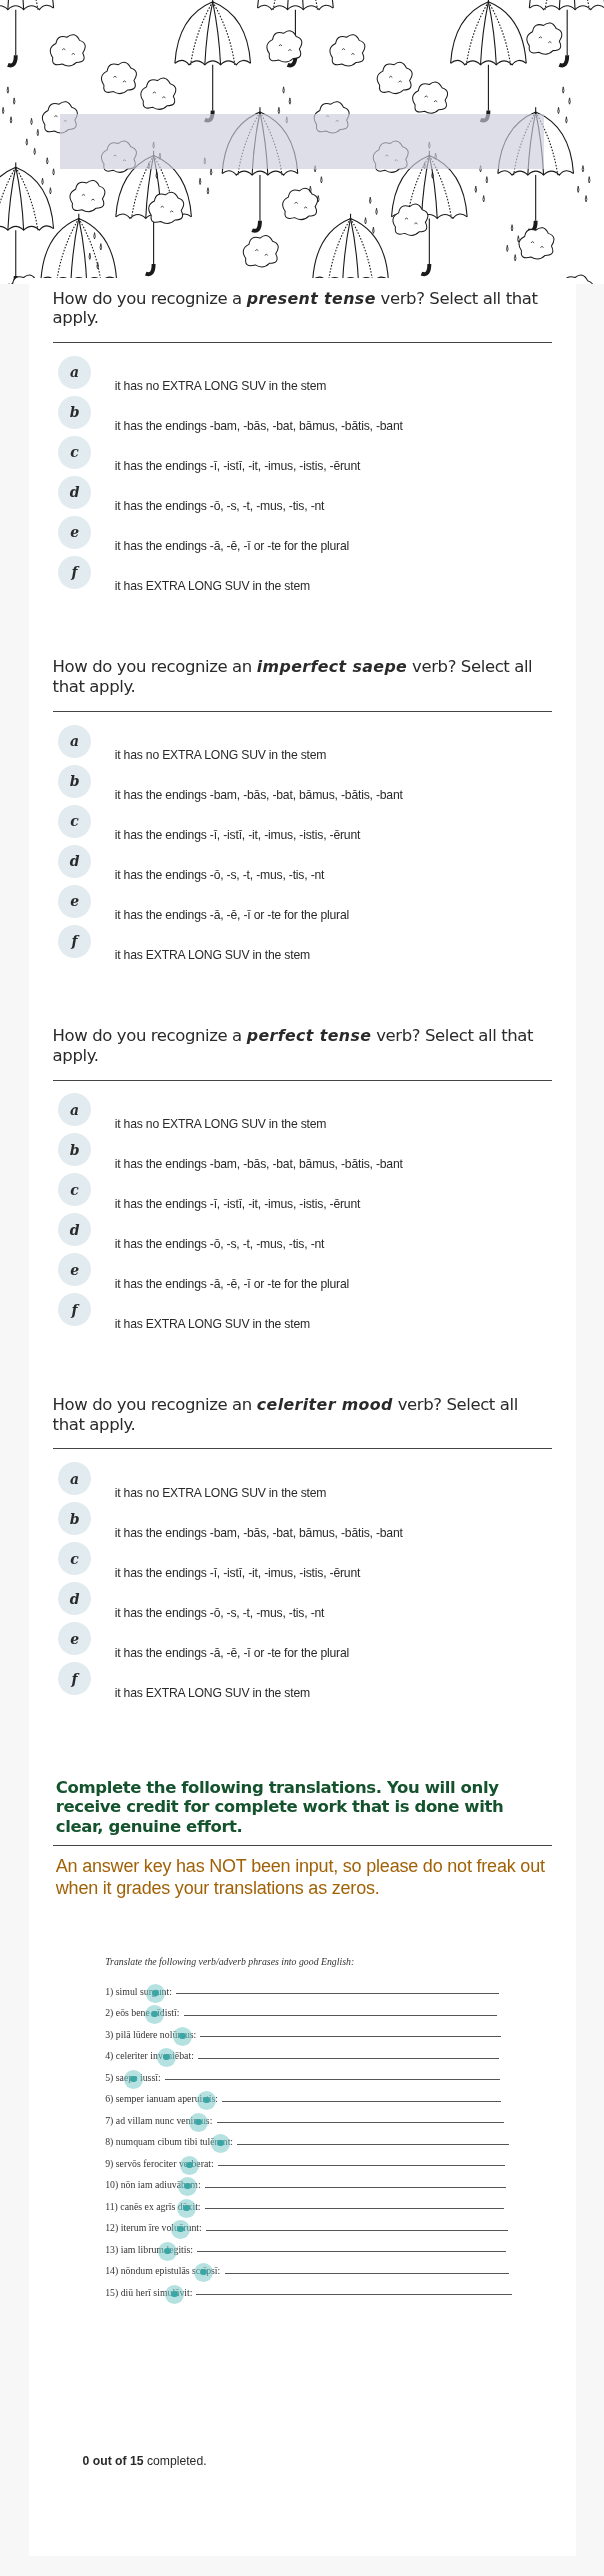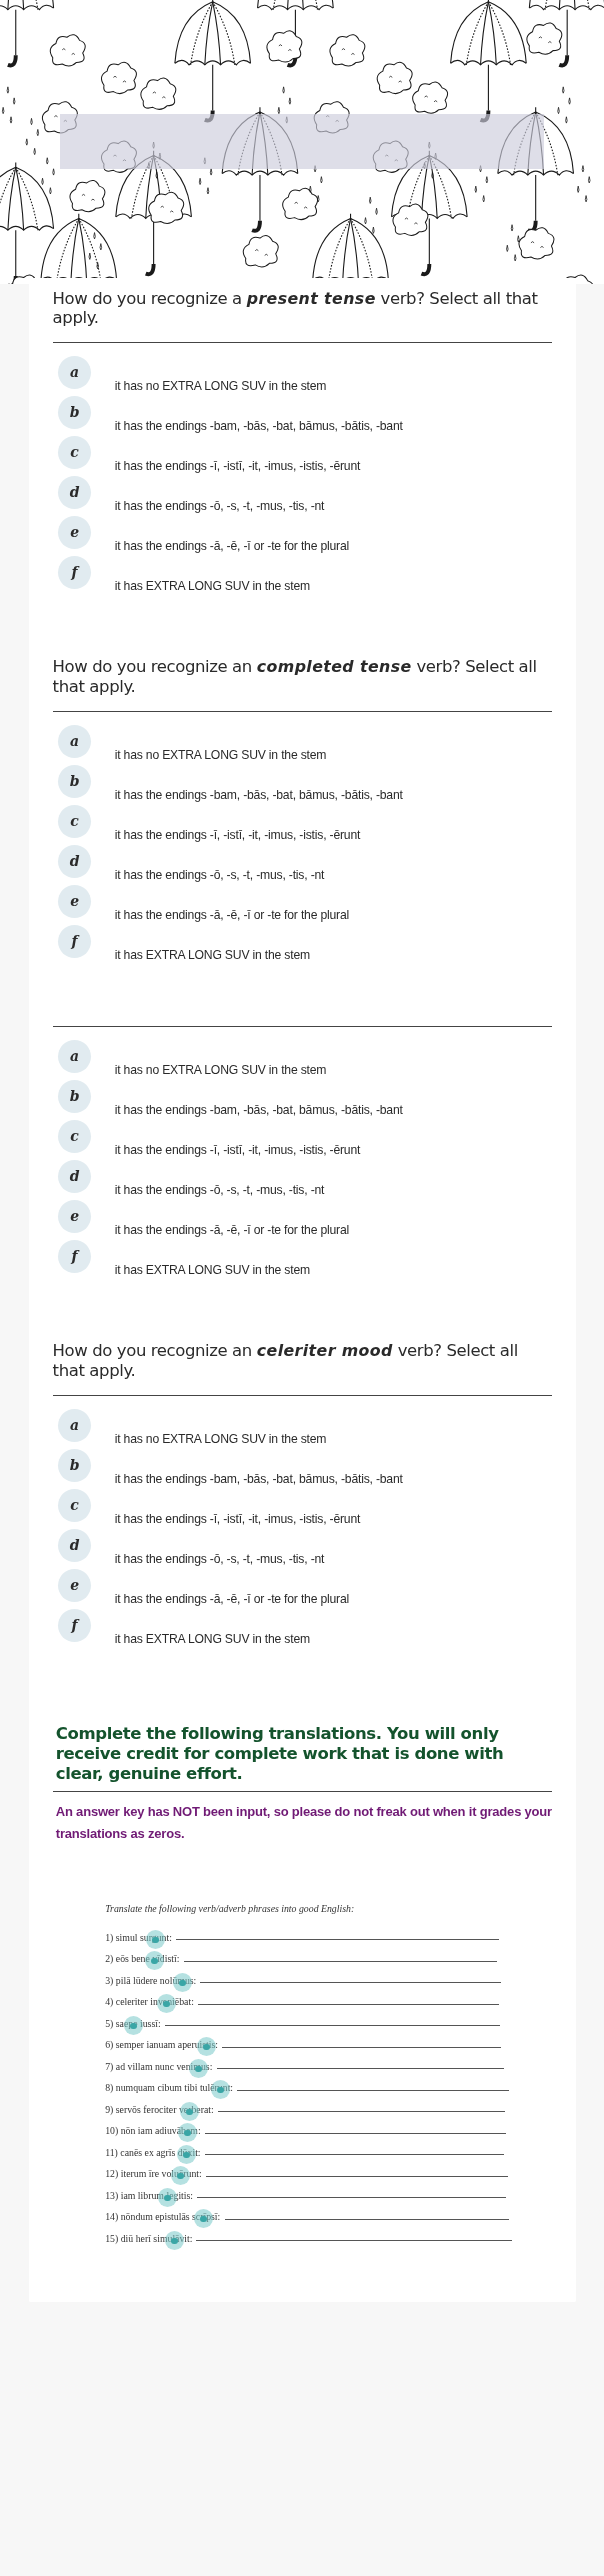--- a/index.html
+++ b/index.html
@@ -47,21 +47,21 @@
     margin-left: 23.6px; font-size: 12.2px; color: #2a2a2a; letter-spacing: -0.2px; margin-top: 28px;
   }
 
   .translations { margin-top: 79px; }
   .t-title {
     font-family: "DejaVu Sans", sans-serif; font-size: 16.5px; line-height: 19.7px;
     color: #14532d; letter-spacing: -0.4px; padding-left: 3.2px; padding-right: 7.9px;
   }
   .t-rule { height: 0.8px; background: #444; margin: 7.9px 0 9.5px 0; }
   .t-note {
-    font-size: 13px; line-height: 22px; color: #701a75; padding-left: 3.2px; letter-spacing: -0.2px; font-weight: bold;
+    font-size: 18px; line-height: 22px; color: #a16207; padding-left: 3.2px; letter-spacing: -0.2px;
   }
 
   .worksheet {
     position: relative; margin-top: 47px; margin-left: 23.6px; width: 473px; height: 410px;
     background: #ffffff;
   }
   .ws-heading {
     position: absolute; left: 29px; top: 10.2px;
     font-family: "Liberation Serif", serif; font-style: italic; font-size: 9.8px; color: #333;
   }
@@ -200,21 +200,21 @@
           <span class="opt-text">it has the endings -ā, -ē, -ī or -te for the plural</span>
         </li>
       <li class="option">
           <span class="badge">f</span>
           <span class="opt-text">it has EXTRA LONG SUV in the stem</span>
         </li>
     </ul>
   </section>
 
   <section class="question">
-    <h2 class="q-title"><span>How do you recognize an </span><span class="fancy">completed tense</span><span> verb? Select all that apply.</span></h2>
+    <h2 class="q-title"><span>How do you recognize an </span><span class="fancy">imperfect saepe</span><span> verb? Select all that apply.</span></h2>
     <div class="q-rule"></div>
     <ul class="options">
       <li class="option">
           <span class="badge">a</span>
           <span class="opt-text">it has no EXTRA LONG SUV in the stem</span>
         </li>
       <li class="option">
           <span class="badge">b</span>
           <span class="opt-text">it has the endings -bam, -bās, -bat, bāmus, -bātis, -bant</span>
         </li>
@@ -231,20 +231,21 @@
           <span class="opt-text">it has the endings -ā, -ē, -ī or -te for the plural</span>
         </li>
       <li class="option">
           <span class="badge">f</span>
           <span class="opt-text">it has EXTRA LONG SUV in the stem</span>
         </li>
     </ul>
   </section>
 
   <section class="question">
+    <h2 class="q-title"><span>How do you recognize a </span><span class="fancy">perfect tense</span><span> verb? Select all that apply.</span></h2>
     <div class="q-rule"></div>
     <ul class="options">
       <li class="option">
           <span class="badge">a</span>
           <span class="opt-text">it has no EXTRA LONG SUV in the stem</span>
         </li>
       <li class="option">
           <span class="badge">b</span>
           <span class="opt-text">it has the endings -bam, -bās, -bat, bāmus, -bātis, -bant</span>
         </li>
@@ -376,15 +377,18 @@
         <div class="ws-line" style="top: 327px; left: 149px; width: 284px;"></div>
         <div class="hotspot" style="left: 118px; top: 317px;"></div>
         <div class="ws-row" style="top: 336px;">
           <span class="ws-label">15) diū herī simulāvit:</span>
         </div>
         <div class="ws-line" style="top: 348px; left: 120px; width: 316px;"></div>
         <div class="hotspot" style="left: 89px; top: 339px;"></div>
       </div>
   </section>
 
+  <div class="footer">
+    <b>0 out of 15</b><span> completed.</span>
+  </div>
 </div>
 <div class="bottom-pad"></div>
 
 
 </body></html>

